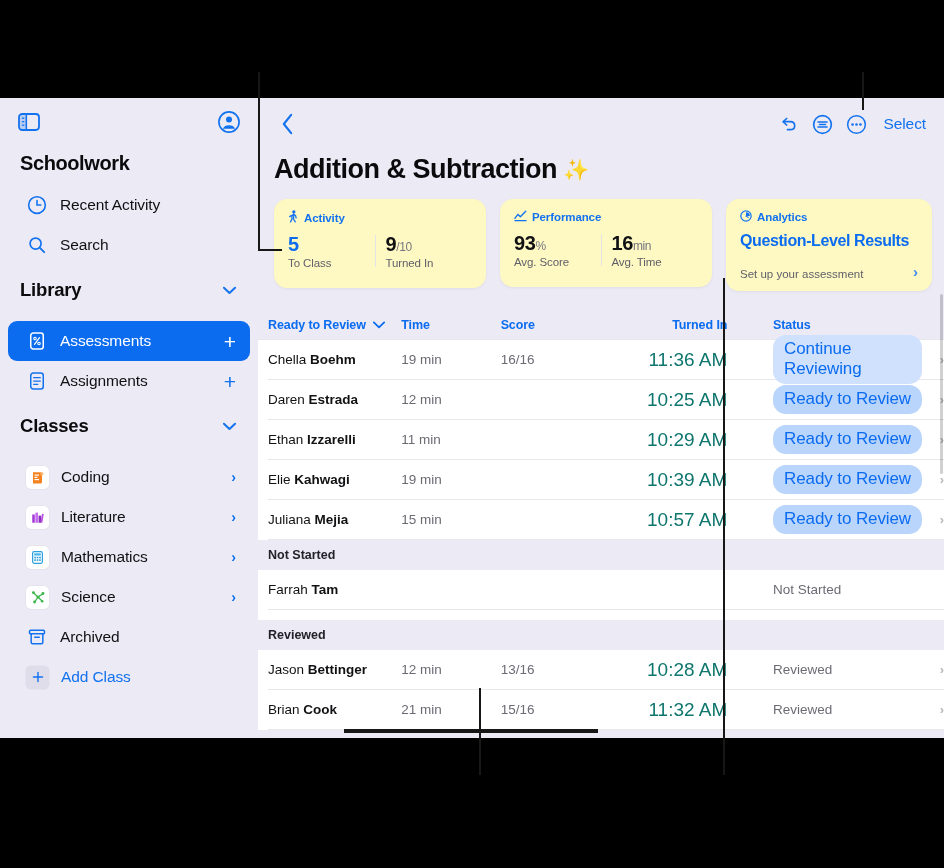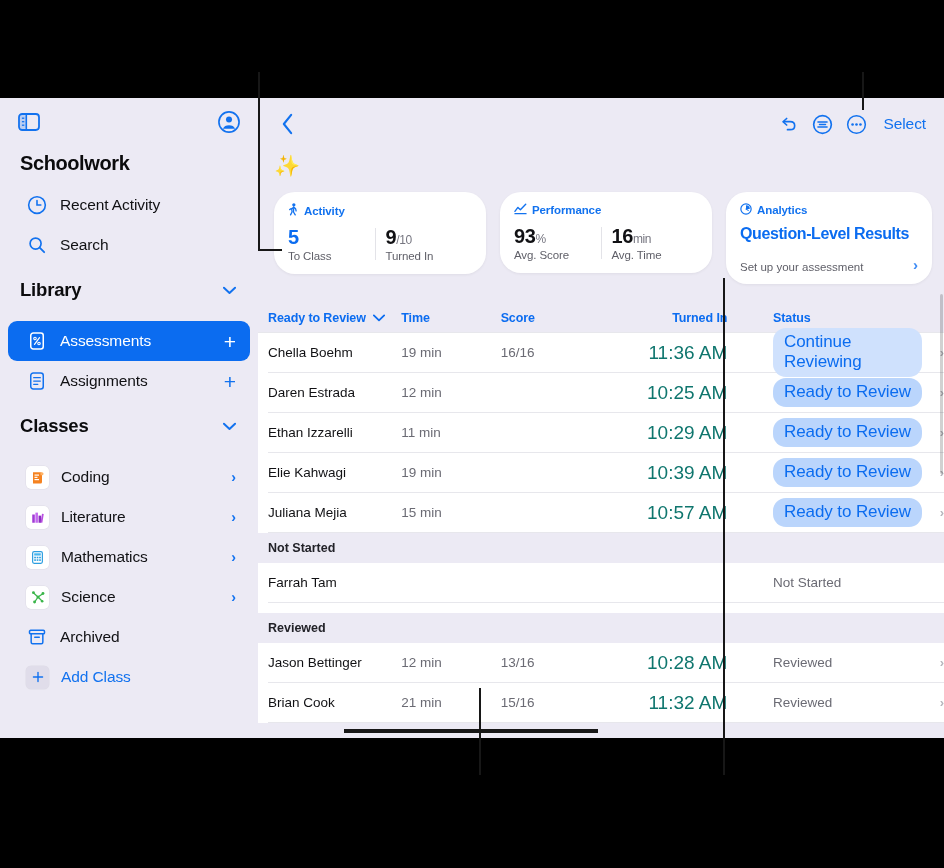--- a/index.html
+++ b/index.html
@@ -130,23 +130,23 @@
   .sparkle { font-size: 21px; }
 
   
   .cards {
     display: flex;
     gap: 14px;
     padding: 14px 0 0 16px;
     align-items: flex-start;
   }
   .card {
-    background: #ffffff;
-    border-radius: 21px;
-    padding: 11px 14px 12px 14px;
+    background: #fef9c3;
+    border-radius: 13px;
+    padding: 11px 14px 19px 14px;
     box-shadow: 0 1px 3px rgba(0,0,0,.06);
   }
   .card.activity { width: 212px; }
   .card.perf { width: 212px; }
   .card.analytics { width: 206px; padding-bottom: 11px; }
   .card-hd {
     display: flex; align-items: center; gap: 5px;
     color: #1272ef;
     font-size: 11.5px;
     font-weight: bold;
@@ -208,21 +208,21 @@
   .c-time  { width: 100px; font-size: 13.5px; color: #6b6b74; }
   .c-score { width: 118px; font-size: 13.5px; color: #6b6b74; }
   .c-turn  { width: 110px; font-size: 19px; color: #0f766e; text-align: right; }
   .c-gap   { width: 46px; }
   .c-stat  { width: 150px; display:flex; align-items:center; }
   .c-arrow { width: 22px; color: #b6b6bd; font-size: 13px; font-weight: bold; text-align:right; }
   .hdr .c-name, .hdr .c-time, .hdr .c-score, .hdr .c-turn, .hdr .c-stat {
     font-size: 12.5px; font-weight: bold; color: #0b6cf0; letter-spacing: -0.1px;
   }
   .hdr .c-name { display:flex; align-items:center; gap:7px; width: 134px;}
-  .name b { font-weight: normal; }
+  .name b { font-weight: bold; }
   .pill {
     display: inline-block;
     padding: 4px 11px 5px 11px;
     border-radius: 13px;
     background: #bad5fc;
     color: #0b6cf0;
     font-size: 17px;
     letter-spacing: -0.1px;
   }
   .pill.light { background: #cfe1fd; }
@@ -453,20 +453,21 @@
               <circle cx="7.5" cy="12" r="1.5"></circle>
               <circle cx="12" cy="12" r="1.5"></circle>
               <circle cx="16.5" cy="12" r="1.5"></circle>
             </g>
         </svg>
       </span>
       <span class="tb-select">Select</span>
     </div>
 
     <div class="dt-title">
+      <span>Addition &amp; Subtraction</span>
       <span class="sparkle">✨</span>
     </div>
 
     <div class="cards">
 
       <div class="card activity">
         <div class="card-hd">
           <span>
             <svg width="11" height="13" viewBox="0 0 12 15">
               <circle cx="6.4" cy="2.1" r="1.9" fill="#1272ef"></circle>

